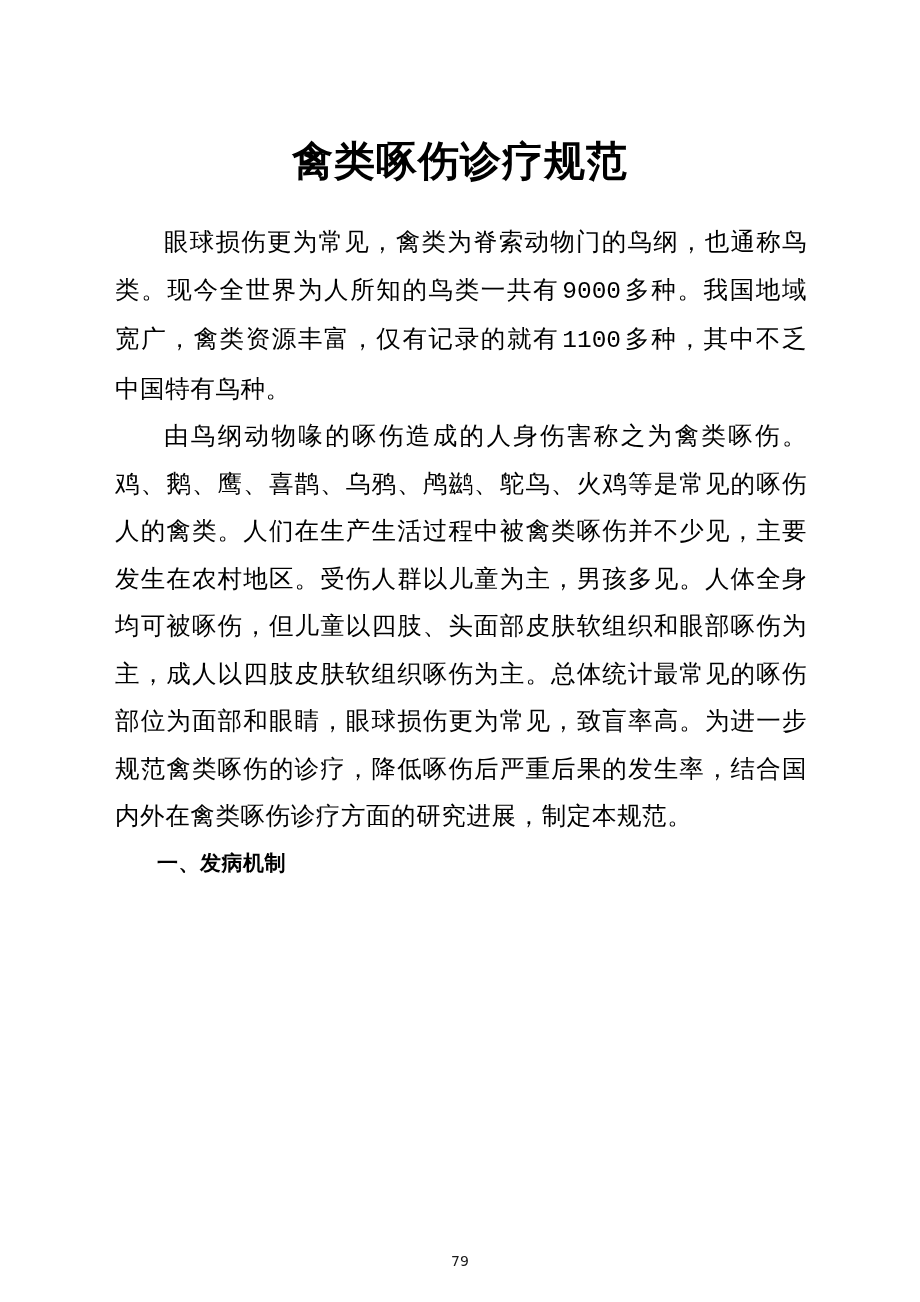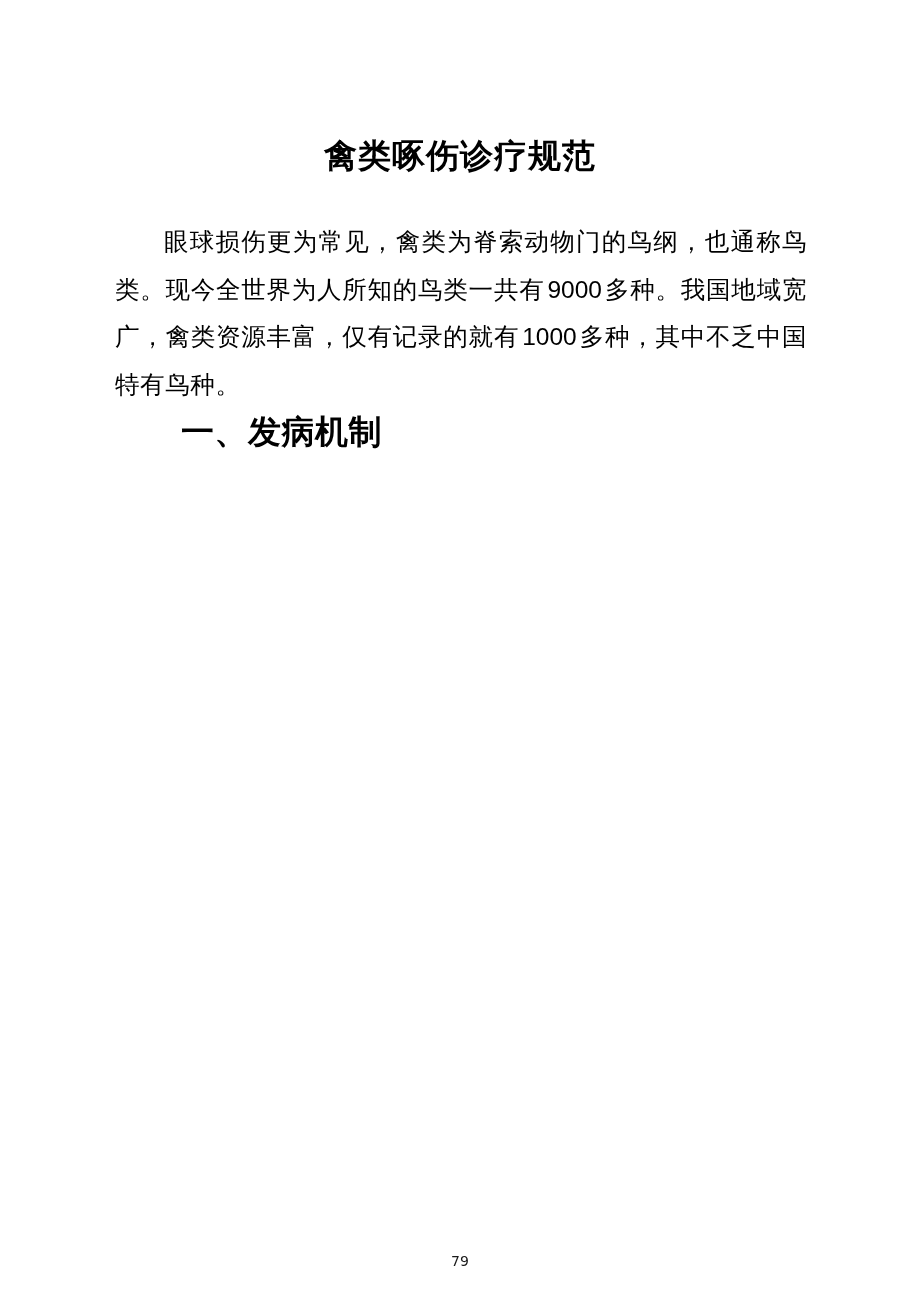--- a/index.html
+++ b/index.html
@@ -23,21 +23,21 @@
 
   
   .doc-title {
     position: absolute;
     left: 0;
     top: 112px;
     width: 920px;
     text-align: center;
     font-family: "DejaVu Sans", "Liberation Sans", sans-serif;
     font-weight: bold;
-    font-size: 33px;
+    font-size: 41px;
     line-height: 44px;
     letter-spacing: 1px;
     color: #000000;
     white-space: nowrap;
   }
 
   
   .body-block {
     position: absolute;
     left: 115px;
@@ -52,30 +52,30 @@
     color: #000000;
     text-align: justify;
     text-justify: inter-ideograph;
     text-indent: 2em;
     margin: 0;
     padding: 0;
     letter-spacing: 0.6px;
   }
 
   .para .num {
-    font-family: Liberation Sans, sans-serif;
+    font-family: Liberation Mono, monospace;
     letter-spacing: 0;
     padding: 0 3px;
   }
 
   
   .section-heading {
     font-family: "DejaVu Sans", "Liberation Sans", sans-serif;
     font-weight: bold;
-    font-size: 33px;
+    font-size: 21px;
     line-height: 47.5px;
     color: #000000;
     text-indent: 2em;
     margin: 0;
     padding: 0;
     letter-spacing: 0.5px;
   }
 
   
   .page-number {
@@ -92,22 +92,23 @@
 </style>
 </head>
 <body>
 
 <div id="page">
 
   <h1 class="doc-title">禽类啄伤诊疗规范</h1>
 
   <div class="body-block">
 
-    <p class="para"><span>眼球损伤更为常见，禽类为脊索动物门的鸟纲，也通称鸟类。现今全世界为人所知的鸟类一共有</span><span class="num">9000</span><span>多种。我国地域宽广，禽类资源丰富，仅有记录的就有</span><span class="num">1000</span><span>多种，其中不乏中国特有鸟种。</span></p>
+    <p class="para"><span>眼球损伤更为常见，禽类为脊索动物门的鸟纲，也通称鸟类。现今全世界为人所知的鸟类一共有</span><span class="num">9000</span><span>多种。我国地域宽广，禽类资源丰富，仅有记录的就有</span><span class="num">1100</span><span>多种，其中不乏中国特有鸟种。</span></p>
 
+    <p class="para">由鸟纲动物喙的啄伤造成的人身伤害称之为禽类啄伤。鸡、鹅、鹰、喜鹊、乌鸦、鸬鹚、鸵鸟、火鸡等是常见的啄伤人的禽类。人们在生产生活过程中被禽类啄伤并不少见，主要发生在农村地区。受伤人群以儿童为主，男孩多见。人体全身均可被啄伤，但儿童以四肢、头面部皮肤软组织和眼部啄伤为主，成人以四肢皮肤软组织啄伤为主。总体统计最常见的啄伤部位为面部和眼睛，眼球损伤更为常见，致盲率高。为进一步规范禽类啄伤的诊疗，降低啄伤后严重后果的发生率，结合国内外在禽类啄伤诊疗方面的研究进展，制定本规范。</p>
 
     <h2 class="section-heading">一、发病机制</h2>
 
 
   </div>
 
   <div class="page-number">79</div>
 
 </div>
 

